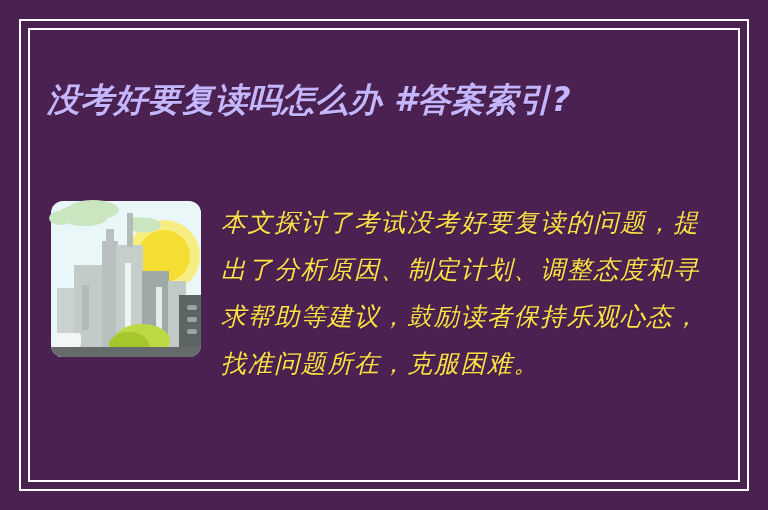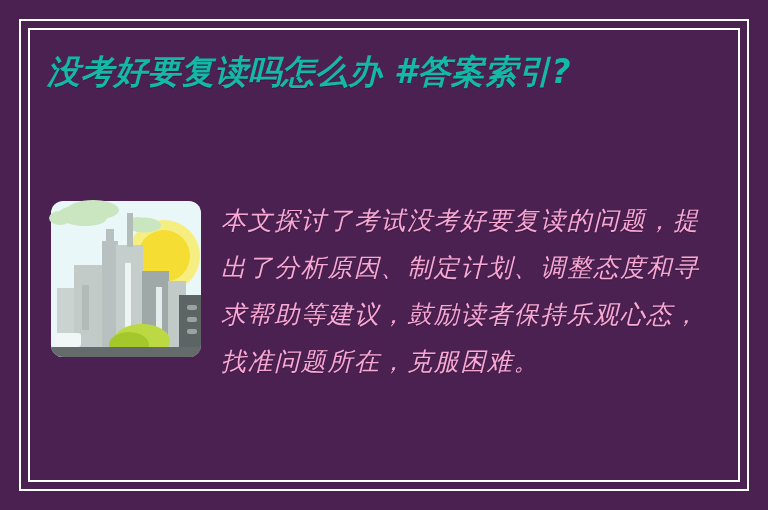--- a/index.html
+++ b/index.html
@@ -41,23 +41,23 @@
     bottom: 28px;
     border: 2px solid #ffffff;
     box-sizing: border-box;
     pointer-events: none;
   }
 
   
   #title {
     position: absolute;
     left: 47px;
-    top: 44px;
+    top: 72px;
     width: 600px;
-    color: #14b8a6;
+    color: #c4b5fd;
     font-family: "DejaVu Sans", "Liberation Sans", sans-serif;
     font-size: 33px;
     font-weight: 700;
     font-style: italic;
     line-height: 55px;
     letter-spacing: 0.5px;
     white-space: pre-wrap;
     text-shadow: 0 1px 0 rgba(0,0,0,0.25);
   }
 
@@ -81,22 +81,22 @@
   }
   #illustration svg {
     display: block;
     width: 158px;
     height: 176px;
   }
 
   
   #body-text {
     flex: 1 1 auto;
-    color: #f9a8d4;
-    font-family: Liberation Mono, monospace;
+    color: #fde047;
+    font-family: Liberation Serif, serif;
     font-size: 25px;
     line-height: 47px;
     font-style: italic;
     letter-spacing: 1.6px;
     padding-top: 6px;
     text-shadow: 0 1px 1px rgba(0,0,0,0.22);
   }
 </style>
 </head>
 <body>

